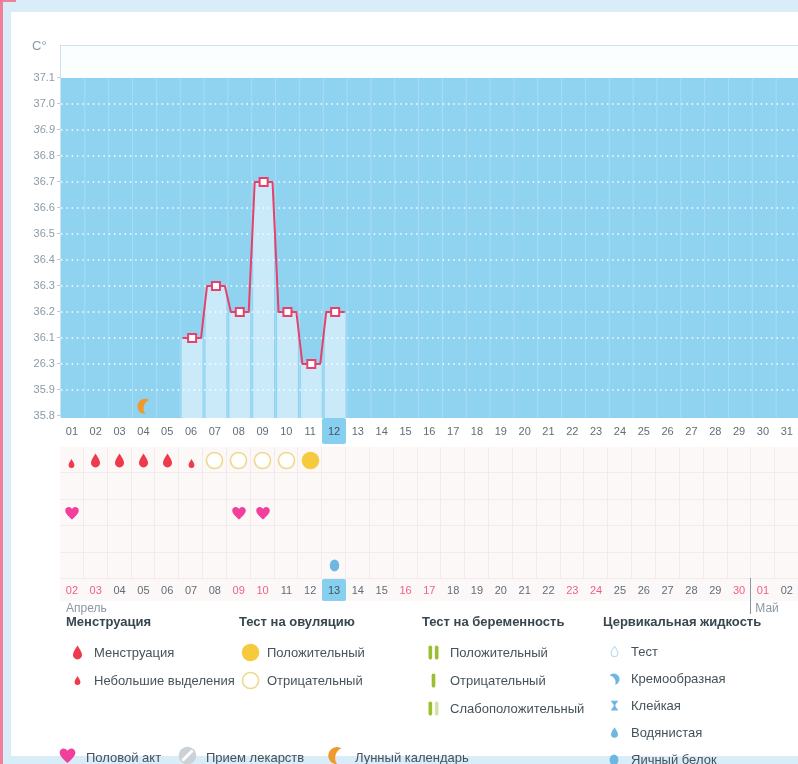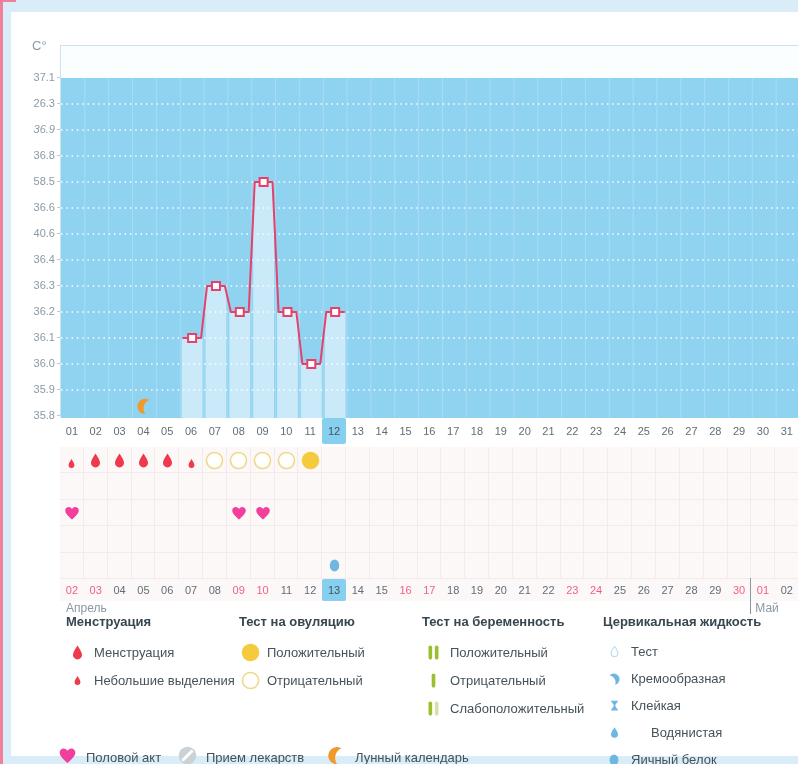--- a/index.html
+++ b/index.html
@@ -61,41 +61,41 @@
 <body>
 
 <div class="edge-left"></div>
 <div class="edge-top"></div>
 
 <div id="card">
   <div id="unit-label">C°</div>
   <div id="yaxis">
       <div class="ytick" style="left: 12px; top: 59px;">37.1</div>
       <div class="ytick-mark" style="left: 46px; top: 65px;"></div>
-      <div class="ytick" style="left: 12px; top: 85px;">26.3</div>
+      <div class="ytick" style="left: 12px; top: 85px;">37.0</div>
       <div class="ytick-mark" style="left: 46px; top: 91px;"></div>
       <div class="ytick" style="left: 12px; top: 111px; font-style: italic;">36.9</div>
       <div class="ytick-mark" style="left: 46px; top: 117px;"></div>
       <div class="ytick" style="left: 12px; top: 137px;">36.8</div>
       <div class="ytick-mark" style="left: 46px; top: 143px;"></div>
-      <div class="ytick" style="left: 12px; top: 163px;">58.5</div>
+      <div class="ytick" style="left: 12px; top: 163px;">36.7</div>
       <div class="ytick-mark" style="left: 46px; top: 169px;"></div>
       <div class="ytick" style="left: 12px; top: 189px;">36.6</div>
       <div class="ytick-mark" style="left: 46px; top: 195px;"></div>
-      <div class="ytick" style="left: 12px; top: 215px;">40.6</div>
+      <div class="ytick" style="left: 12px; top: 215px;">36.5</div>
       <div class="ytick-mark" style="left: 46px; top: 221px;"></div>
       <div class="ytick" style="left: 12px; top: 241px;">36.4</div>
       <div class="ytick-mark" style="left: 46px; top: 247px;"></div>
       <div class="ytick" style="left: 12px; top: 267px;">36.3</div>
       <div class="ytick-mark" style="left: 46px; top: 273px;"></div>
       <div class="ytick" style="left: 12px; top: 293px;">36.2</div>
       <div class="ytick-mark" style="left: 46px; top: 299px;"></div>
       <div class="ytick" style="left: 12px; top: 319px;">36.1</div>
       <div class="ytick-mark" style="left: 46px; top: 325px;"></div>
-      <div class="ytick" style="left: 12px; top: 345px;">36.0</div>
+      <div class="ytick" style="left: 12px; top: 345px;">26.3</div>
       <div class="ytick-mark" style="left: 46px; top: 351px;"></div>
       <div class="ytick" style="left: 12px; top: 371px;">35.9</div>
       <div class="ytick-mark" style="left: 46px; top: 377px;"></div>
       <div class="ytick" style="left: 12px; top: 397px; text-align: right;">35.8</div>
       <div class="ytick-mark" style="left: 46px; top: 403px;"></div>
     </div>
   <div id="plot">
       <svg width="739" height="372" viewBox="0 0 739 372" xmlns="http://www.w3.org/2000/svg">
         <rect x="0" y="0" width="739" height="32" fill="#fbfeff"></rect>
         <rect x="0" y="32" width="739" height="340" fill="#8fd3f0"></rect>
@@ -366,21 +366,21 @@
           <span class="li-label">Кремообразная</span>
         </div>
         <div class="legend-item" style="height: 27px;">
           <span class="li-icon">
             <svg width="13" height="13" viewBox="0 0 24 24" xmlns="http://www.w3.org/2000/svg">
               <path d="M5 3 H19 L13.6 10.6 V13.4 L19 21 H5 L10.4 13.4 V10.6 Z" fill="#6db7e2"></path>
             </svg>
           </span>
           <span class="li-label">Клейкая</span>
         </div>
-        <div class="legend-item" style="height: 27px; gap: 20px;">
+        <div class="legend-item" style="height: 27px;">
           <span class="li-icon">
             <svg width="13" height="13" viewBox="0 0 24 24" xmlns="http://www.w3.org/2000/svg">
               <path d="M12 2.2 C9 7 5.6 11.6 5.6 15.4 A6.4 6.4 0 0 0 18.4 15.4 C18.4 11.6 15 7 12 2.2 Z" fill="#6db7e2"></path>
             </svg>
           </span>
           <span class="li-label">Водянистая</span>
         </div>
         <div class="legend-item" style="height: 27px;">
           <span class="li-icon">
             <svg width="14" height="14" viewBox="0 0 24 24" xmlns="http://www.w3.org/2000/svg">

